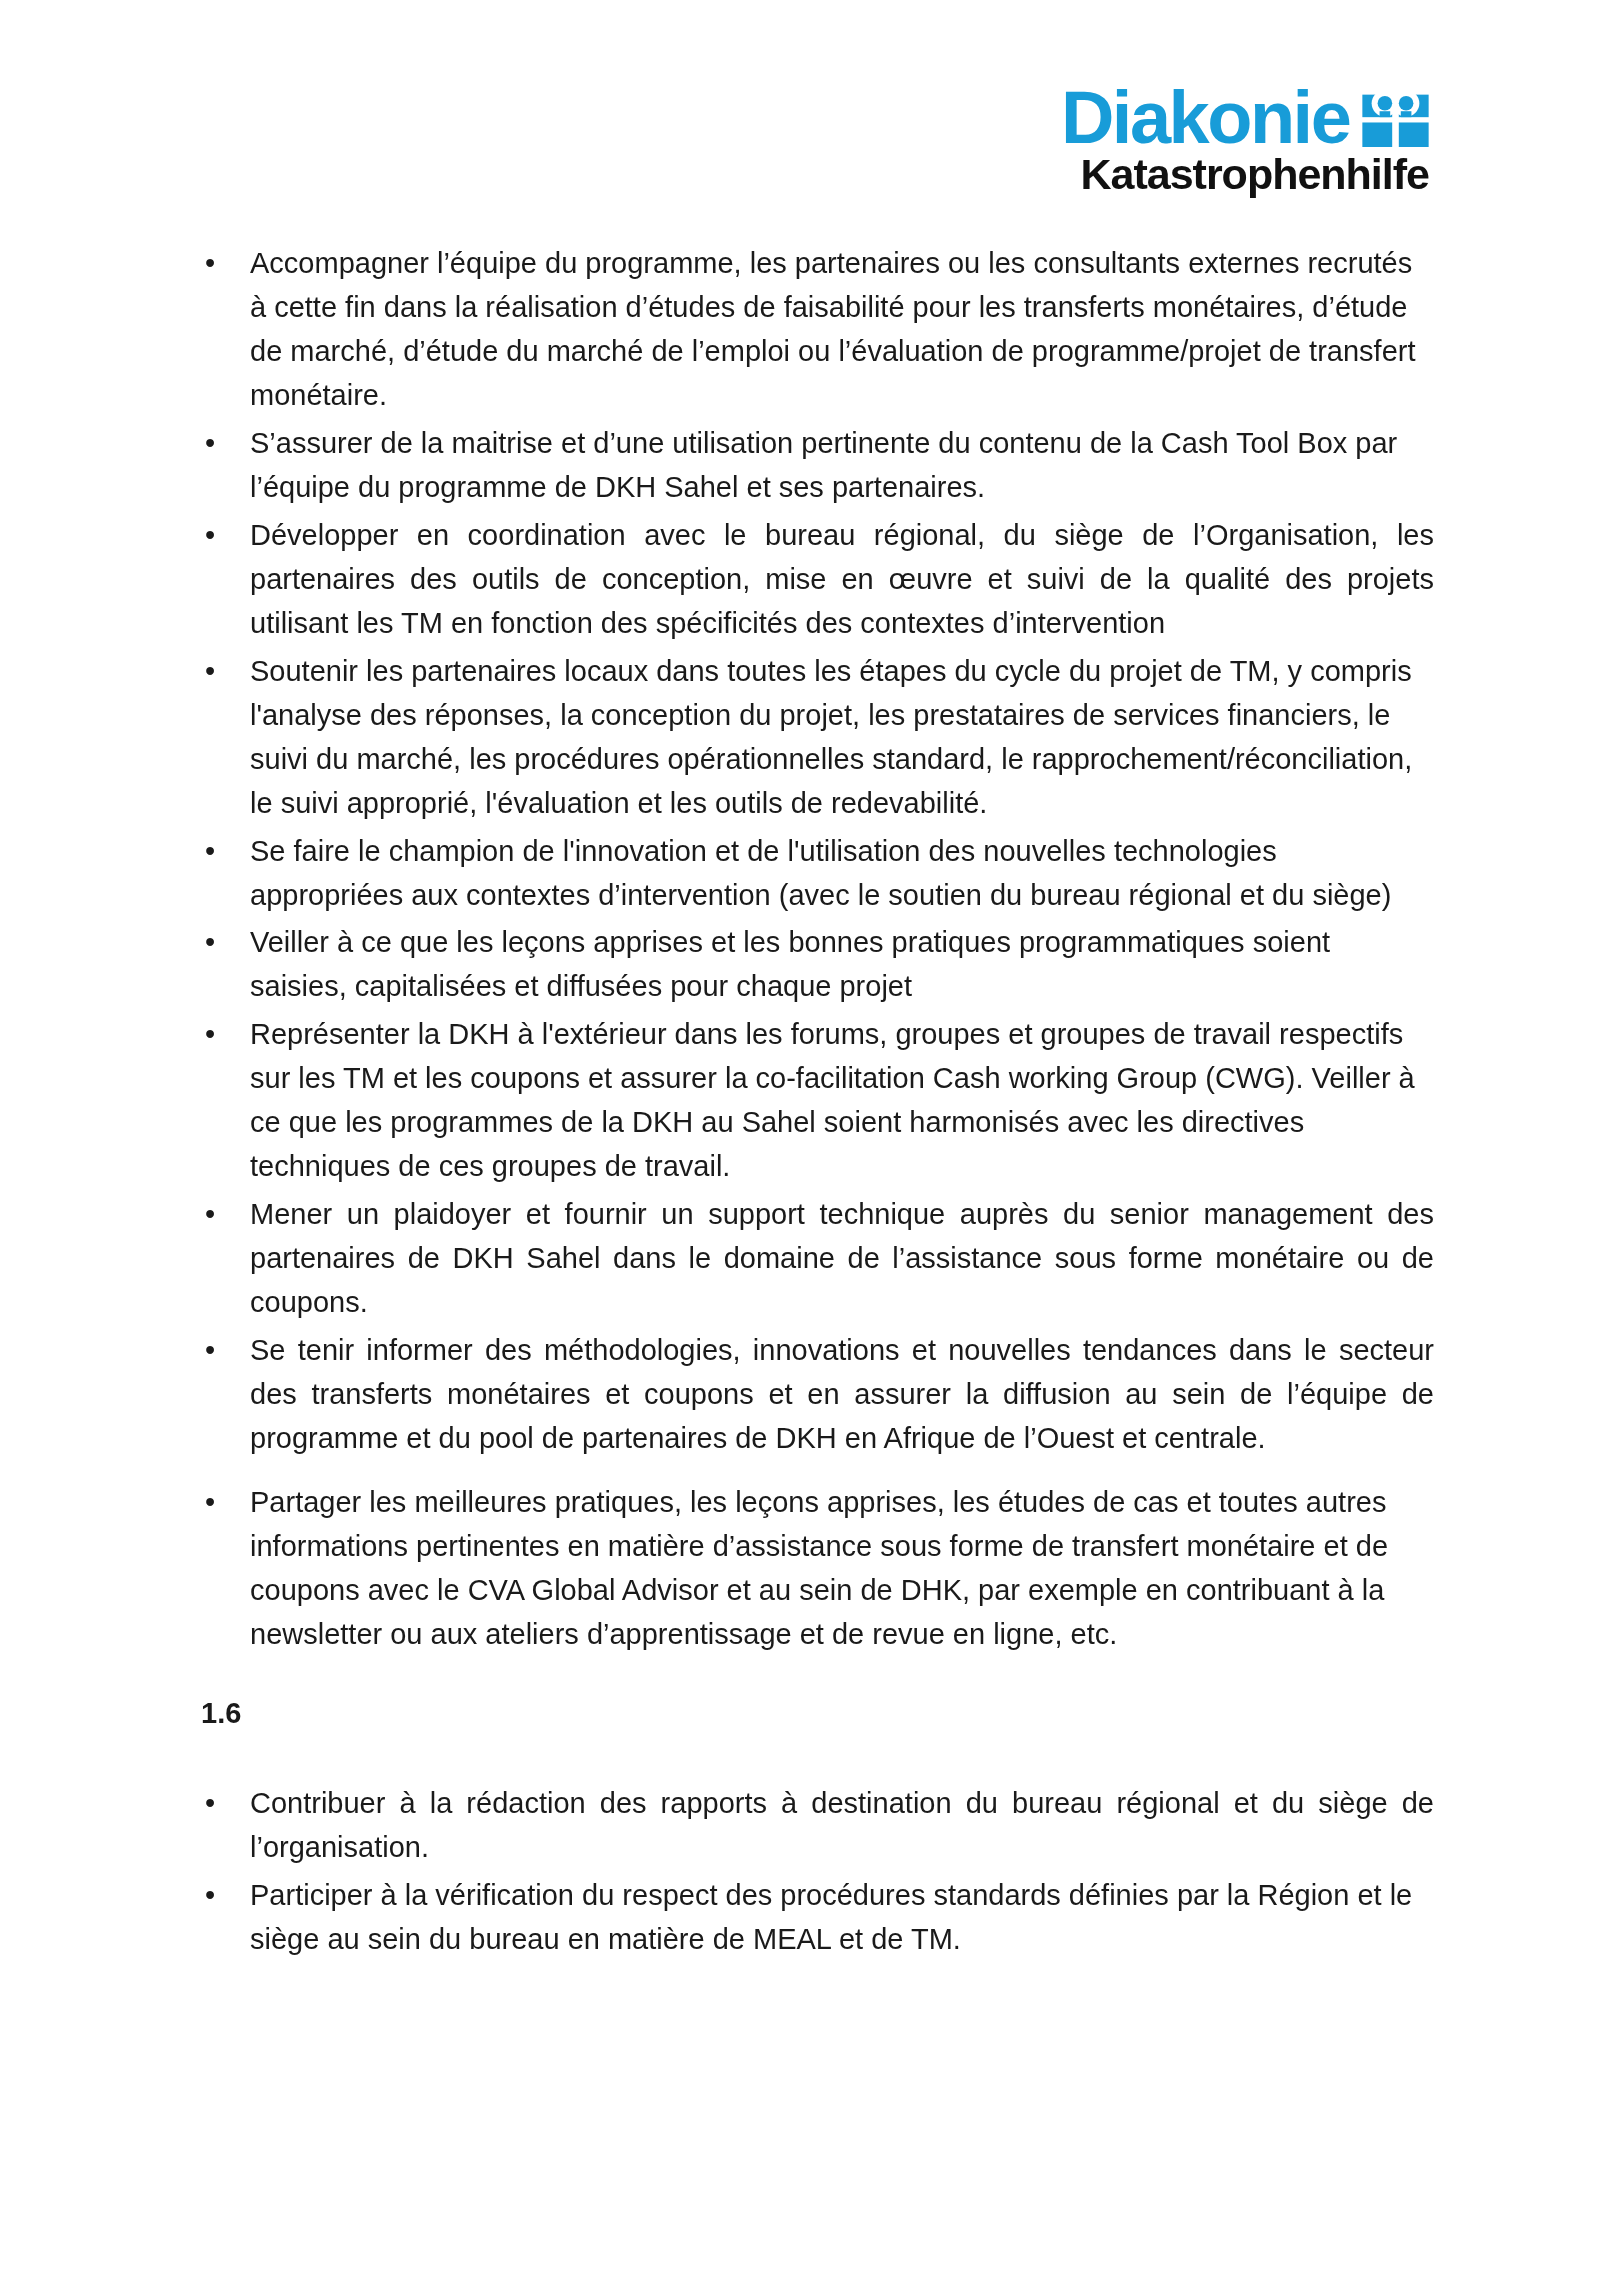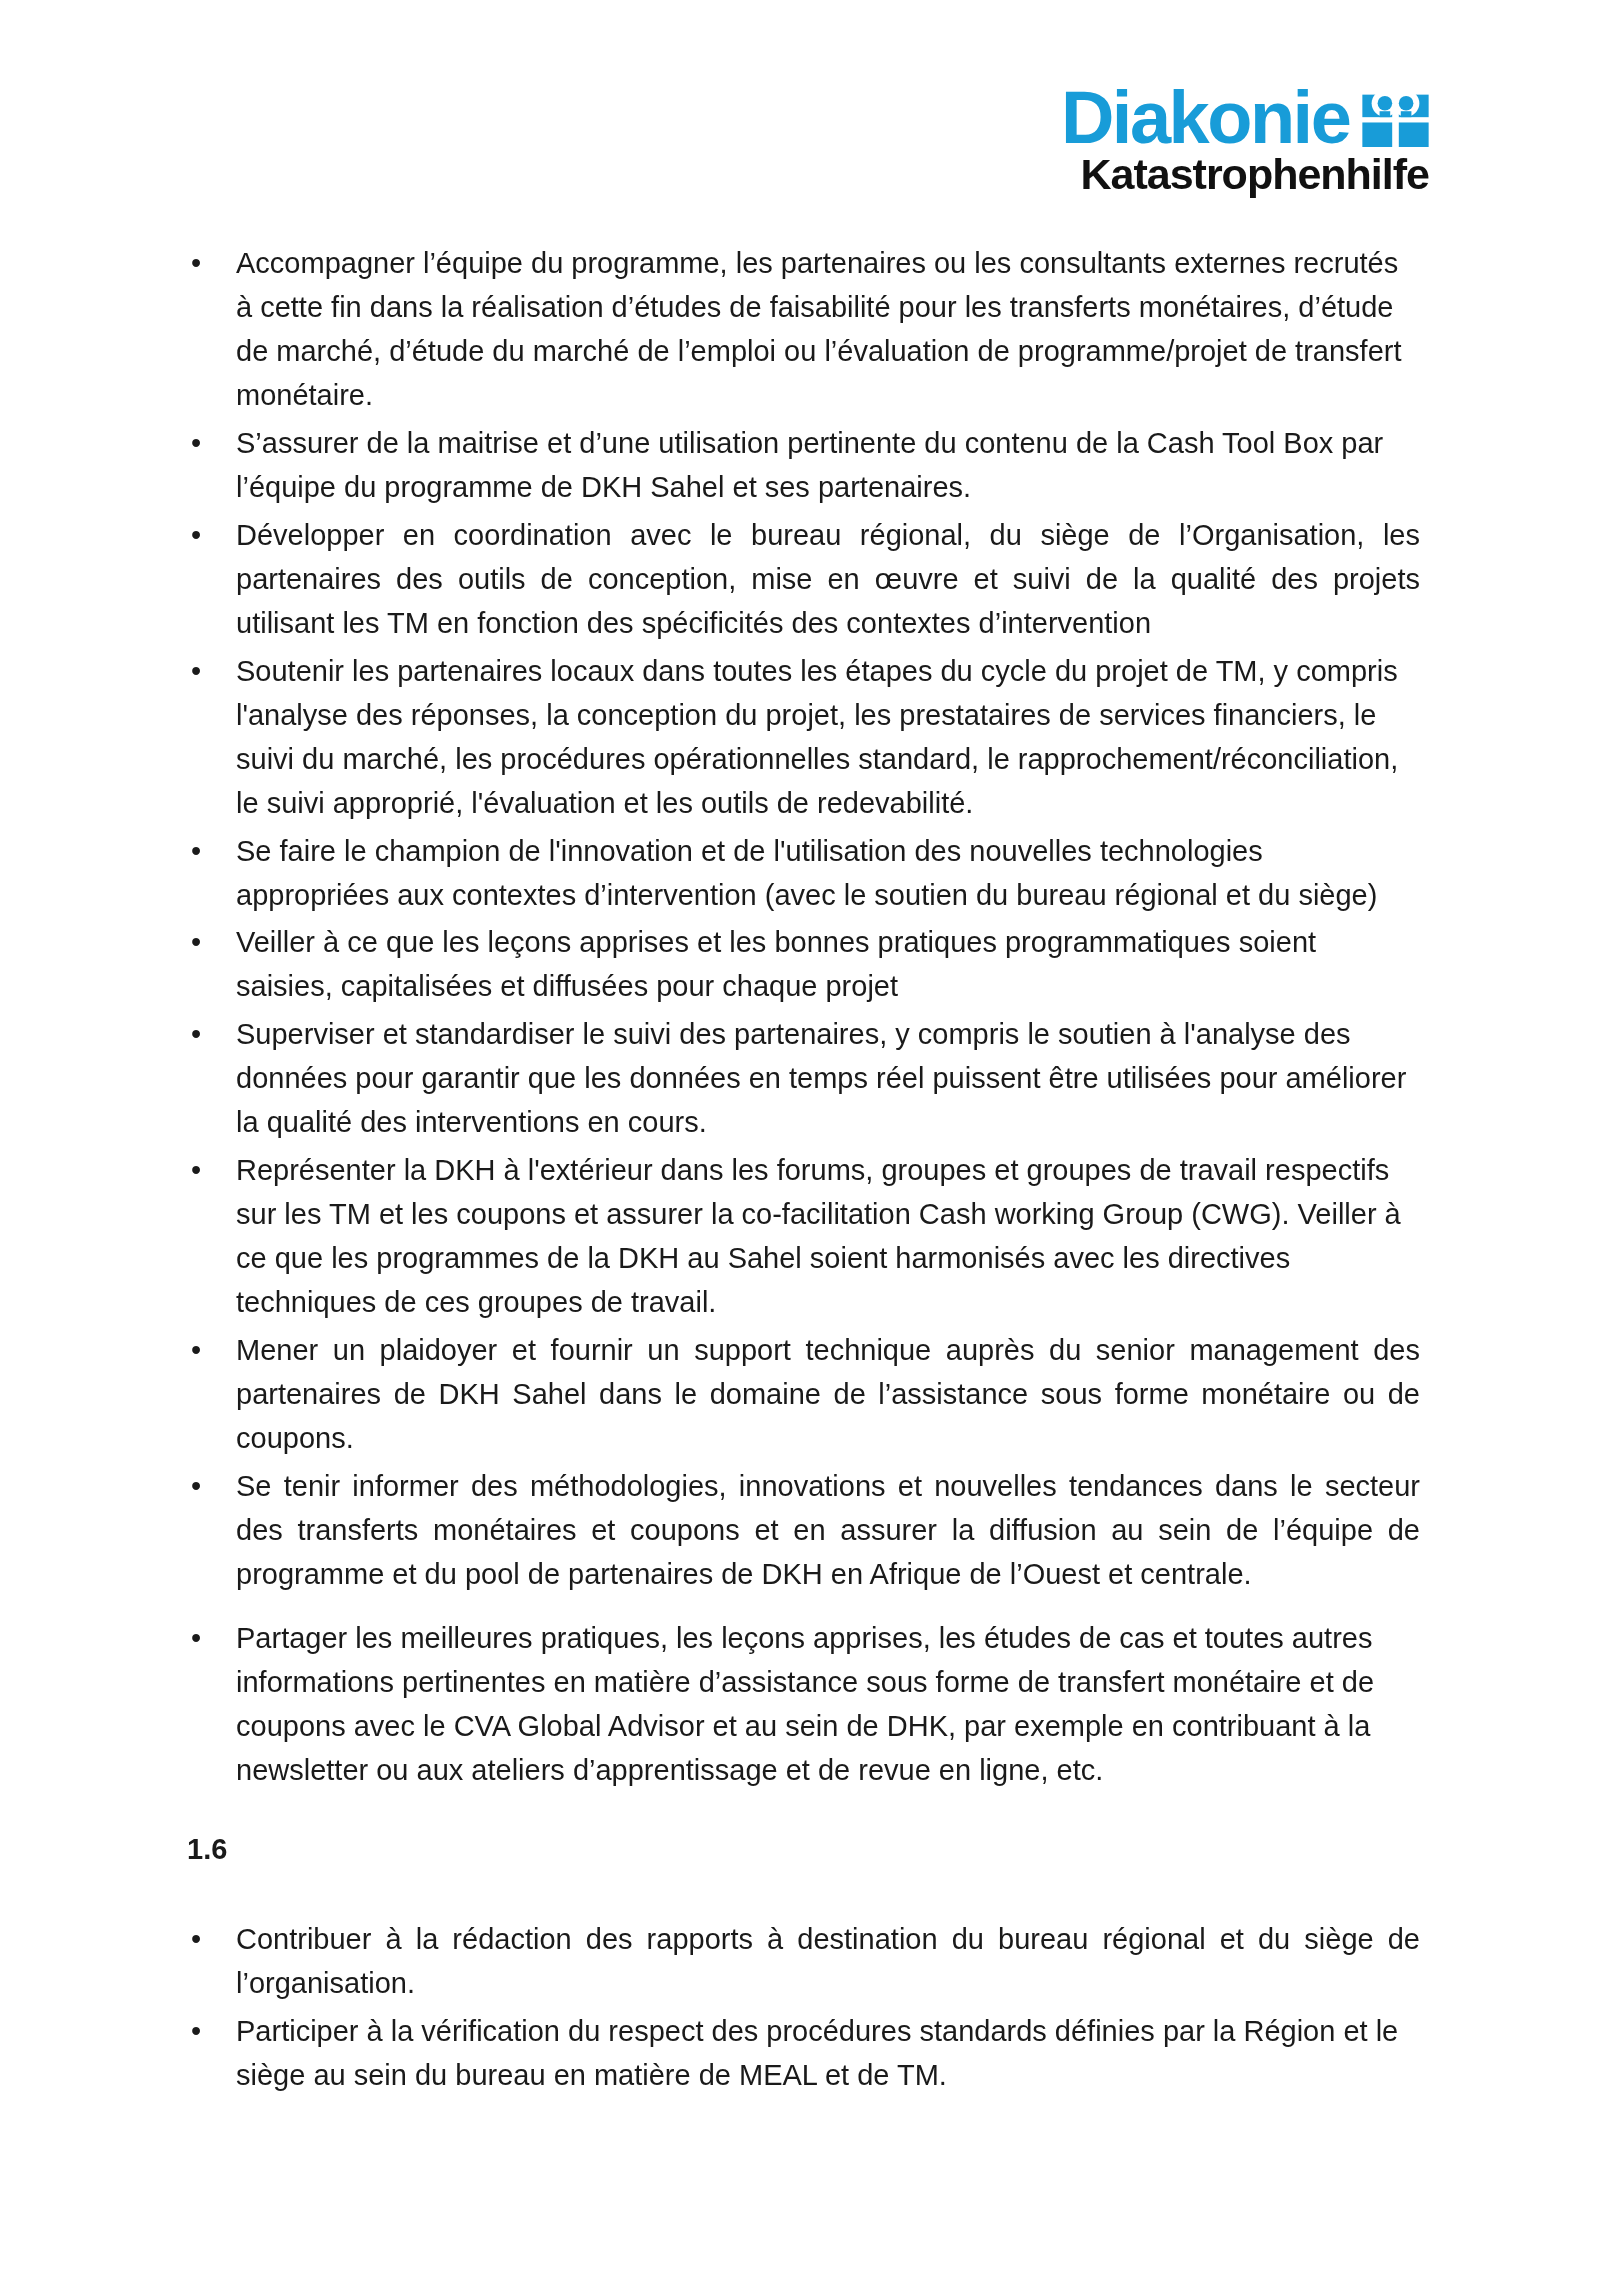--- a/index.html
+++ b/index.html
@@ -26,21 +26,21 @@
     color: #111111;
     font-size: 43px; font-weight: bold;
     letter-spacing: -1px;
     line-height: 45px;
     margin-top: 4.9px;
   }
 
   
   .content {
     position: absolute;
-    left: 187px; top: 241px;
+    left: 201px; top: 241px;
     width: 1233px;
   }
   ul.blist { list-style: none; }
   ul.blist li {
     position: relative;
     padding-left: 49px;
     font-size: 29px;
     line-height: 44px;
     margin-bottom: 3.9px;
   }
@@ -93,21 +93,20 @@
 
   <div class="content">
 
     <ul class="blist">
       <li>Accompagner l’équipe du programme, les partenaires ou les consultants externes recrutés à cette fin dans la réalisation d’études de faisabilité pour les transferts monétaires, d’étude de marché, d’étude du marché de l’emploi ou l’évaluation de programme/projet de transfert monétaire.</li>
       <li>S’assurer de la maitrise et d’une utilisation pertinente du contenu de la Cash Tool Box par l’équipe du programme de DKH Sahel et ses partenaires.</li>
       <li class="j">Développer en coordination avec le bureau régional, du siège de l’Organisation, les partenaires des outils de conception, mise en œuvre et suivi de la qualité des projets utilisant les TM en fonction des spécificités des contextes d’intervention</li>
       <li>Soutenir les partenaires locaux dans toutes les étapes du cycle du projet de TM, y compris l'analyse des réponses, la conception du projet, les prestataires de services financiers, le suivi du marché, les procédures opérationnelles standard, le rapprochement/réconciliation, le suivi approprié, l'évaluation et les outils de redevabilité.</li>
       <li>Se faire le champion de l'innovation et de l'utilisation des nouvelles technologies appropriées aux contextes d’intervention (avec le soutien du bureau régional et du siège)</li>
       <li>Veiller à ce que les leçons apprises et les bonnes pratiques programmatiques soient saisies, capitalisées et diffusées pour chaque projet</li>
-      <li>Superviser et standardiser le suivi des partenaires, y compris le soutien à l'analyse des données pour garantir que les données en temps réel puissent être utilisées pour améliorer la qualité des interventions en cours.</li>
       <li>Représenter la DKH à l'extérieur dans les forums, groupes et groupes de travail respectifs sur les TM et les coupons et assurer la co-facilitation Cash working Group (CWG). Veiller à ce que les programmes de la DKH au Sahel soient harmonisés avec les directives techniques de ces groupes de travail.</li>
       <li class="j">Mener un plaidoyer et fournir un support technique auprès du senior management des partenaires de DKH Sahel dans le domaine de l’assistance sous forme monétaire ou de coupons.</li>
       <li class="j">Se tenir informer des méthodologies, innovations et nouvelles tendances dans le secteur des transferts monétaires et coupons et en assurer la diffusion au sein de l’équipe de programme et du pool de partenaires de DKH en Afrique de l’Ouest et centrale.</li>
       <li class="gap-top">Partager les meilleures pratiques, les leçons apprises, les études de cas et toutes autres informations pertinentes en matière d’assistance sous forme de transfert monétaire et de coupons avec le CVA Global Advisor et au sein de DHK, par exemple en contribuant à la newsletter ou aux ateliers d’apprentissage et de revue en ligne, etc.</li>
     </ul>
 
     <div class="section-heading">
       <span class="h-num">1.6</span>
     </div>
 

